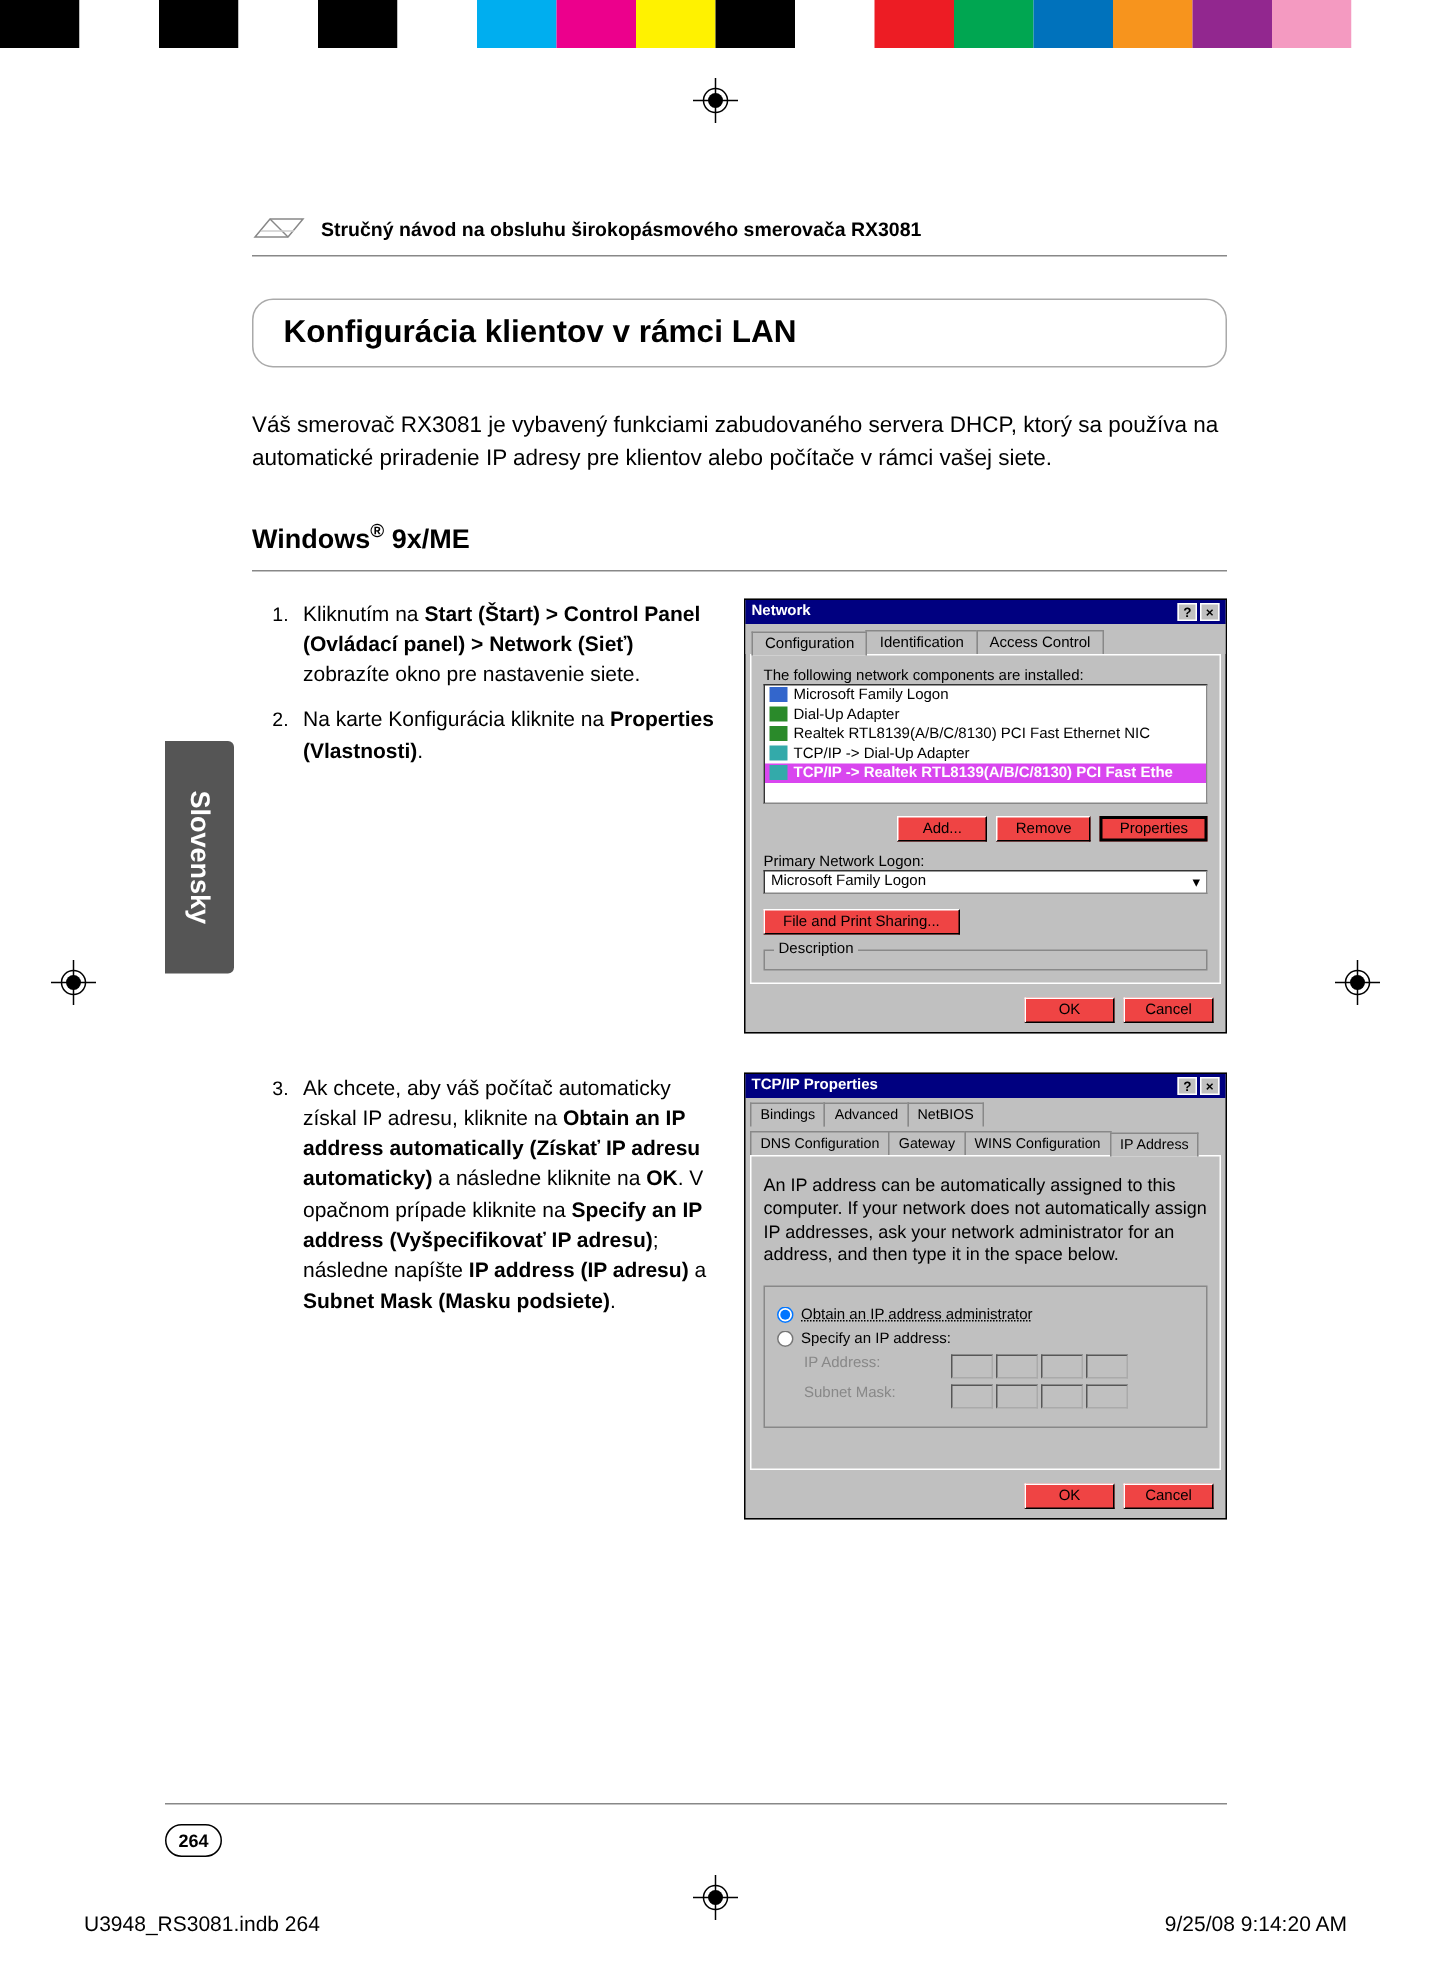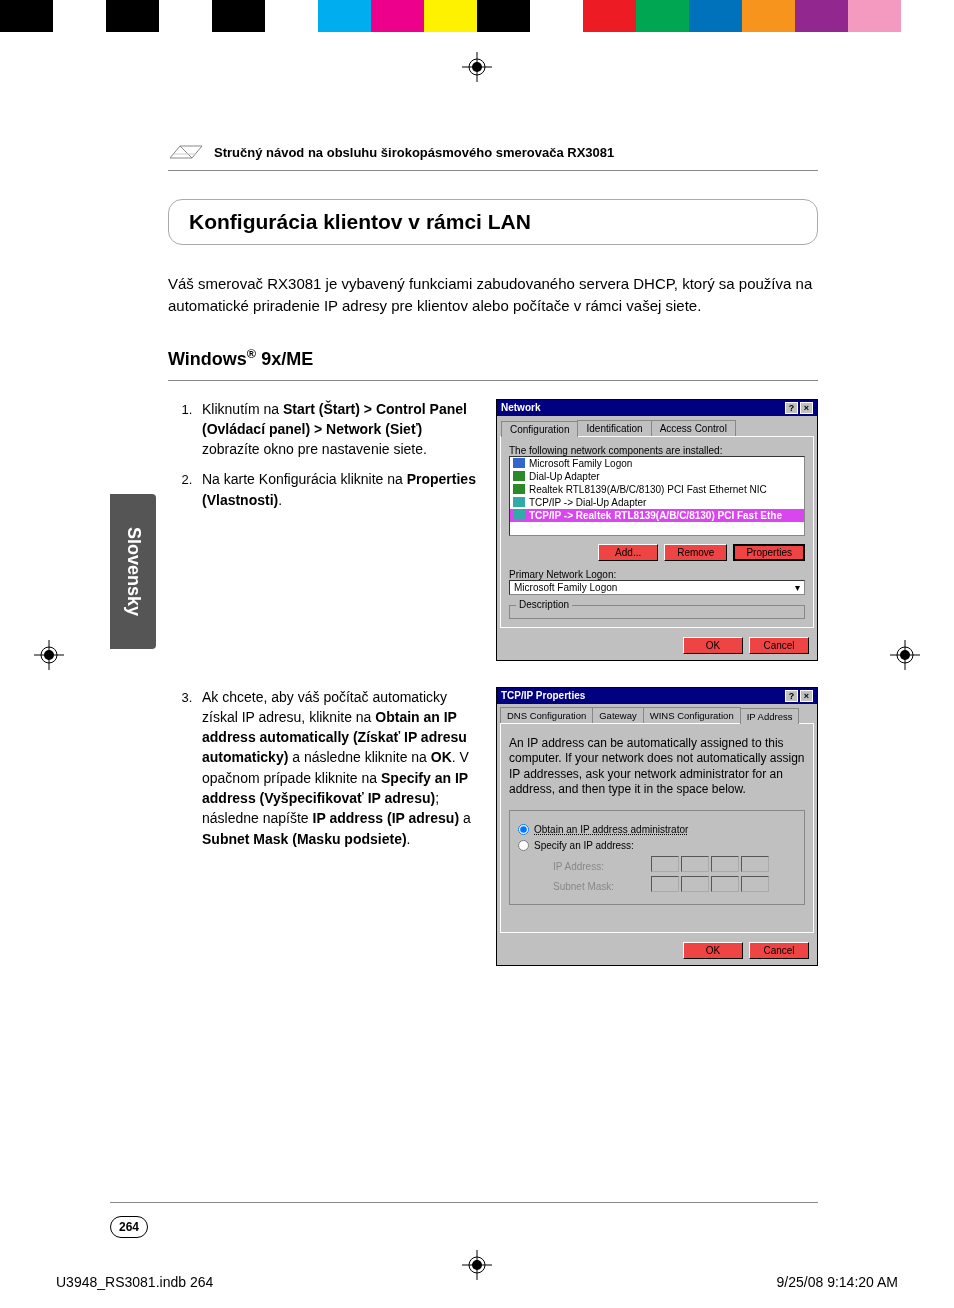--- a/index.html
+++ b/index.html
@@ -70,21 +70,21 @@
   .field { margin-top:8px; font-size:10px;}
   .select { background:#fff; border:1px inset #888; padding:1px 4px; width:100%; font-size:10px; display:flex; justify-content:space-between;}
   .groupbox { border:1px solid #888; margin-top:10px; padding:6px; position:relative;}
   .groupbox .gb-title { position:absolute; top:-7px; left:6px; background:#c0c0c0; padding:0 3px; font-size:10px;}
   .dlg-btns { display:flex; justify-content:flex-end; gap:6px; padding:6px 8px;}
   .tabs2 { display:flex; flex-wrap:wrap; padding:3px 3px 0 3px; font-size:9.5px;}
   .tabs2 .tab { padding:2px 6px; }
   .note { font-size:12px; line-height:1.3; padding:4px 0;}
   .radio-row { display:flex; align-items:center; gap:5px; margin:5px 0; font-size:10px;}
   .radio-row input { width:11px; height:11px;}
-  .ipgrid { display:flex; gap:18px; align-items:flex-end; margin:4px 0 4px 35px; color:#888;}
+  .ipgrid { display:flex; gap:18px; align-items:flex-start; margin:4px 0 4px 18px; color:#888;}
   .ipgrid .ipbox { display:flex; gap:2px;}
   .ipgrid .ipbox span { width:28px; height:16px; border:1px inset #aaa; background:#c0c0c0;}
   .ipgrid .lbl { width:80px; }
   
   .sidetab {
     position:absolute;
     left:110px; top:494px;
     width:46px; height:155px;
     background:#555; color:#fff;
     font-size:18px; font-weight:bold;
@@ -239,20 +239,21 @@
           <div class="btnrow">
             <div class="wbtn">Add...</div>
             <div class="wbtn">Remove</div>
             <div class="wbtn default">Properties</div>
           </div>
           <div class="field">Primary Network Logon:</div>
           <div class="select">
               <span>Microsoft Family Logon</span>
               <span>▾</span>
             </div>
+          <div style="margin-top:10px;"><div class="wbtn" style="display:inline-block">File and Print Sharing...</div></div>
           <div class="groupbox">
             <span class="gb-title">Description</span>
           </div>
         </div>
         <div class="dlg-btns">
           <div class="wbtn">OK</div>
           <div class="wbtn">Cancel</div>
         </div>
       </div>
     </div>
@@ -267,20 +268,25 @@
     <div class="screenshot">
       <div class="win">
         <div class="titlebar">
           <span>TCP/IP Properties</span>
           <span class="btns">
               <span>?</span>
               <span>×</span>
             </span>
         </div>
         <div class="tabs2">
+          <div class="tab">Bindings</div>
+          <div class="tab">Advanced</div>
+          <div class="tab">NetBIOS</div>
+        </div>
+        <div class="tabs2">
           <div class="tab">DNS Configuration</div>
           <div class="tab">Gateway</div>
           <div class="tab">WINS Configuration</div>
           <div class="tab active">IP Address</div>
         </div>
         <div class="body" style="min-height:210px;">
           <div class="note">An IP address can be automatically assigned to this computer. If your network does not automatically assign IP addresses, ask your network administrator for an address, and then type it in the space below.</div>
           <div style="border:1px solid #888; padding:8px; margin-top:8px;">
             <label class="radio-row">
               <input type="radio" checked="" style="">

